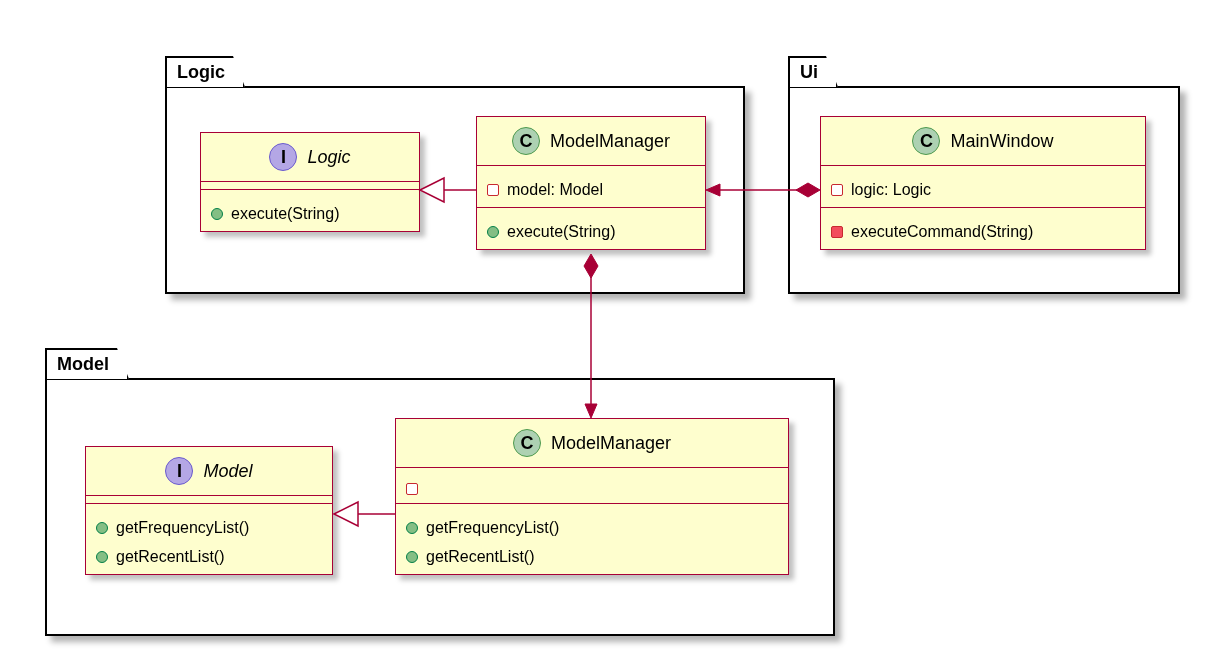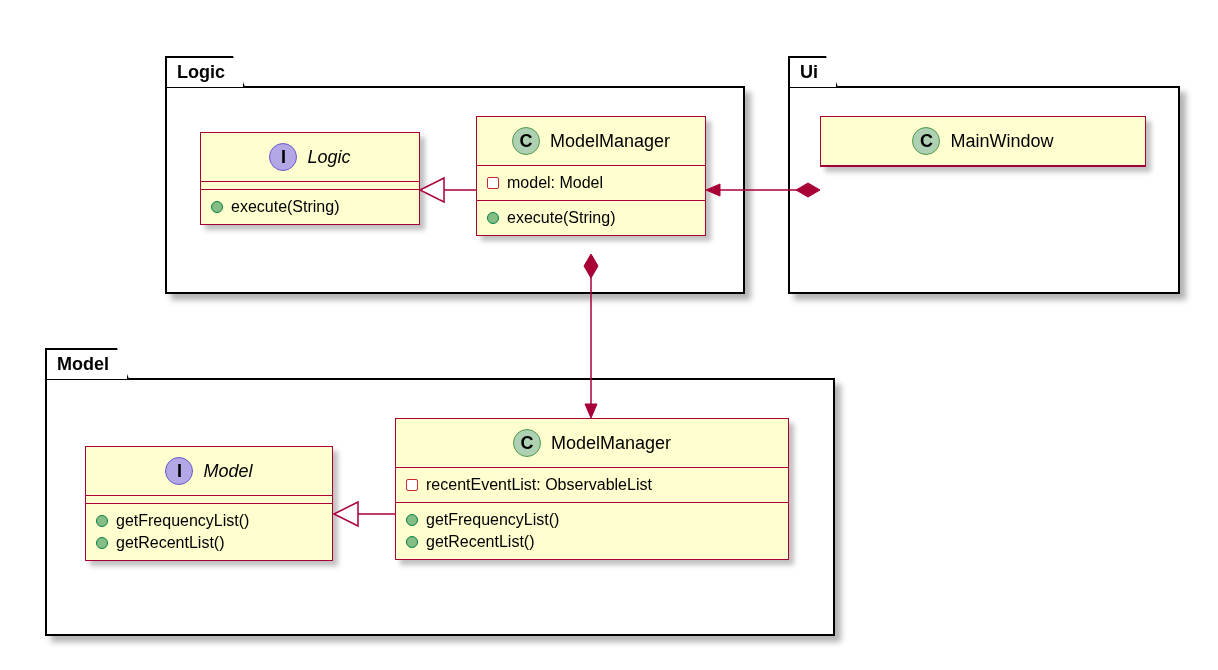--- a/index.html
+++ b/index.html
@@ -58,21 +58,21 @@
   .circle-i { background: #B4A7E5; border-color: #6A5ACD; color: #000; }
   .circle-c { background: #ADD1B2; border-color: #4E9A4E; color: #000; }
   
   .section {
     padding: 6px 10px;
     border-bottom: 1.5px solid #A80036;
     font-size: 16px;
   }
   .section:last-child { border-bottom: none; }
   .section.thin { padding-top: 2px; padding-bottom: 2px; min-height: 8px; }
-  .member { display: flex; align-items: center; gap: 8px; padding: 2px 0; }
+  .member { display: flex; align-items: center; gap: 8px; padding: 2px 0; margin-top: 7px; }
   
   .vis {
     width: 12px; height: 12px;
     display: inline-block;
     flex-shrink: 0;
   }
   .vis-public { background: #84BE84; border: 1.5px solid #038048; border-radius: 50%; }
   .vis-private { background: #fff; border: 1.5px solid #C82930; border-radius: 2px; }
   .vis-private-filled { background: #F24D5C; border: 1.5px solid #C82930; border-radius: 2px; }
   
@@ -133,20 +133,32 @@
       <span>execute(String)</span>
     </div>
   </div>
 </div>
 
 <div class="class-box" style="left:820px; top:116px; width:326px;">
   <div class="class-header">
     <span class="stereotype-circle circle-c">C</span>
     <span class="class-title">MainWindow</span>
   </div>
+  <div class="section">
+    <div class="member">
+      <span class="vis vis-private"></span>
+      <span>logic: Logic</span>
+    </div>
+  </div>
+  <div class="section">
+    <div class="member">
+      <span class="vis vis-private-filled"></span>
+      <span>executeCommand(String)</span>
+    </div>
+  </div>
 </div>
 
 <div class="class-box" style="left:85px; top:446px; width:248px;">
   <div class="class-header">
     <span class="stereotype-circle circle-i">I</span>
     <span class="class-title italic">Model</span>
   </div>
   <div class="section thin"></div>
   <div class="section">
     <div class="member">
@@ -161,21 +173,20 @@
 </div>
 
 <div class="class-box" style="left:395px; top:418px; width:394px;">
   <div class="class-header">
     <span class="stereotype-circle circle-c">C</span>
     <span class="class-title">ModelManager</span>
   </div>
   <div class="section">
     <div class="member">
       <span class="vis vis-private"></span>
-      <span>recentEventList: ObservableList</span>
     </div>
   </div>
   <div class="section">
     <div class="member">
       <span class="vis vis-public"></span>
       <span>getFrequencyList()</span>
     </div>
     <div class="member">
       <span class="vis vis-public"></span>
       <span>getRecentList()</span>

